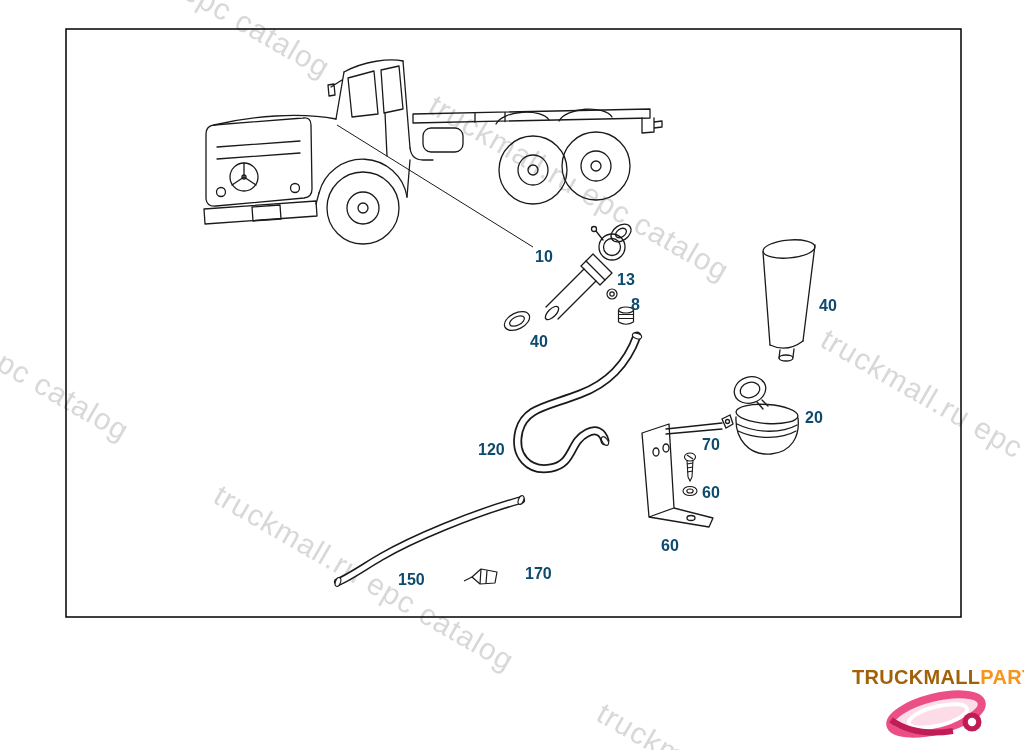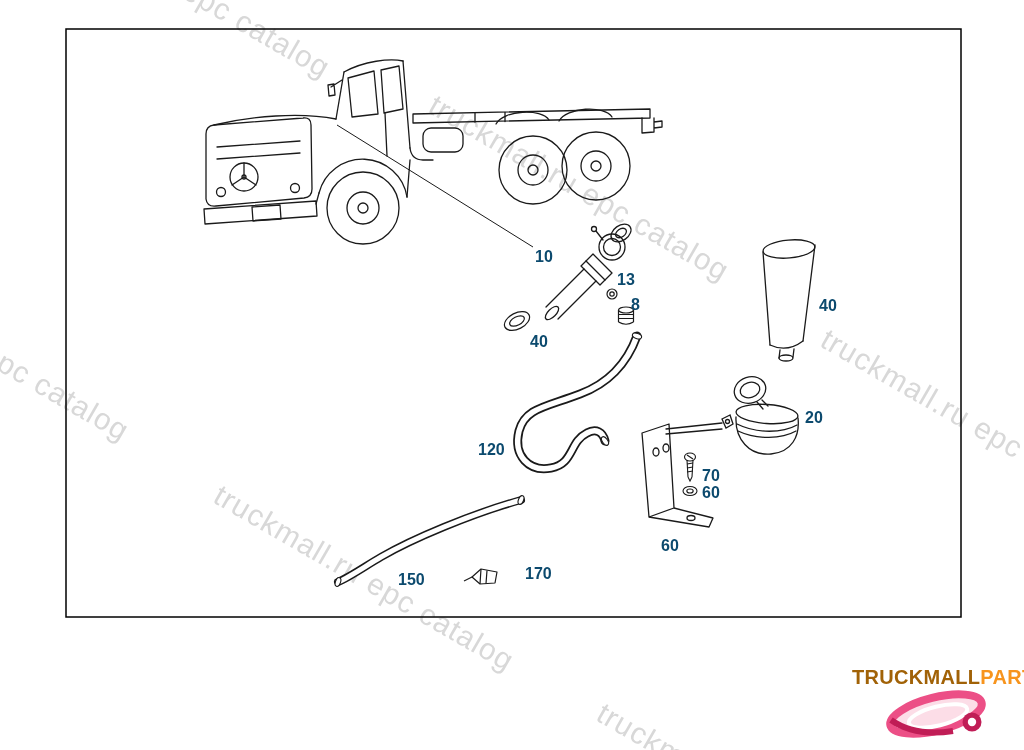--- a/index.html
+++ b/index.html
@@ -226,21 +226,21 @@
     </g>
   </svg>
 
   <span class="part-label" style="left:535px; top:249px;">10</span>
   <span class="part-label" style="left:617px; top:272px;">13</span>
   <span class="part-label" style="left:631px; top:297px;">8</span>
   <span class="part-label" style="left:488px; top:334px;margin-left:42px;">40</span>
   <span class="part-label" style="left:819px; top:298px;">40</span>
   <span class="part-label" style="left:805px; top:410px;">20</span>
   <span class="part-label" style="left:478px; top:442px;">120</span>
-  <span class="part-label" style="left:702px; top:468px;">70</span>
+  <span class="part-label" style="left:702px; top:437px;">70</span>
   <span class="part-label" style="left:702px; top:485px;">60</span>
   <span class="part-label" style="left:661px; top:538px;">60</span>
   <span class="part-label" style="left:398px; top:572px;">150</span>
   <span class="part-label" style="left:511px; top:566px;margin-left:14px;">170</span>
 
   <div class="logo-text">
     <span class="brand-gray">TRUCKMALL</span><span class="brand-orange">PARTS</span>
   </div>
 
 </div>

